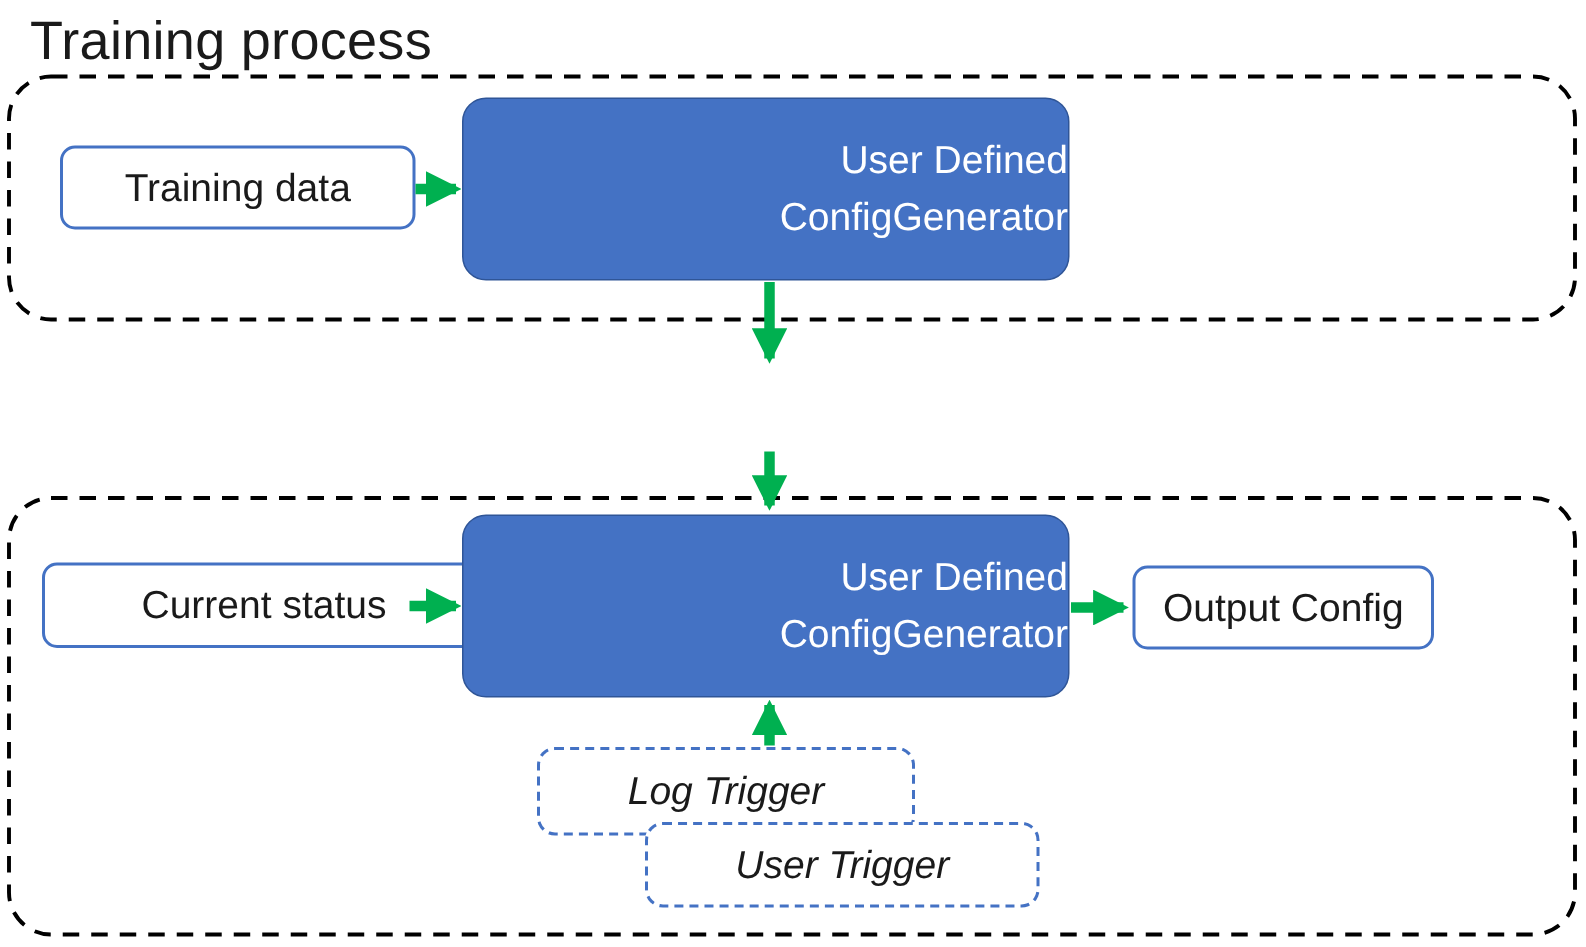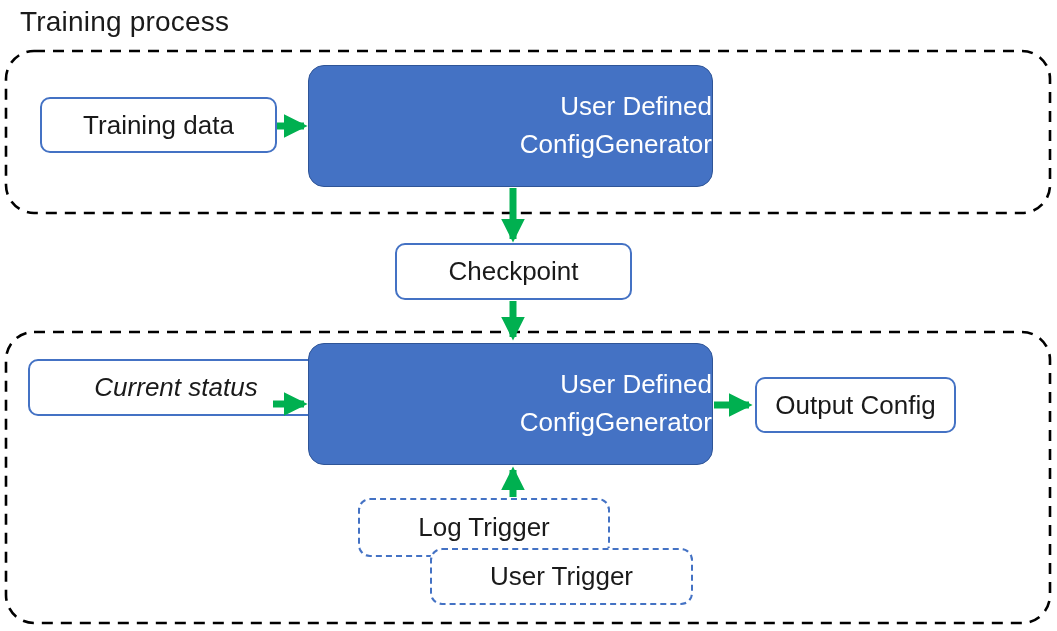--- a/index.html
+++ b/index.html
@@ -9,57 +9,56 @@
     --text-black:#1A1A1A;
     --dash-black:#000000;
     --box-white:#FFFFFF;
   }
   *{margin:0;padding:0;box-sizing:border-box;}
   body{background:#fff;font-family:"Liberation Sans", sans-serif;}
   .canvas{position:relative;width:1057px;height:631px;background:var(--box-white);overflow:hidden;}
   .layer{position:absolute;left:0;top:0;width:1057px;height:631px;}
   .arrow-layer{pointer-events:none;}
   .section-label{
-    position:absolute;font-size:28px;color:var(--text-black);
+    position:absolute;font-size:36px;color:var(--text-black);
     white-space:nowrap;letter-spacing:0.2px;
   }
   .box{
     position:absolute;display:flex;align-items:center;justify-content:center;
     font-size:26px;color:var(--text-black);background:var(--box-white);
     text-align:center;white-space:nowrap;
   }
   .white-box{border:2px solid var(--accent-blue);border-radius:10px;}
   .blue-box{
     background:var(--accent-blue);border:1.5px solid var(--accent-blue-dark);
     border-radius:16px;color:#fff;flex-direction:column;line-height:1.45;align-items:flex-end;
   }
-  .dashed-box{border:2px dashed var(--accent-blue);border-radius:12px;background:var(--box-white);}
+  .dashed-box{border:2px dashed var(--accent-blue);border-radius:12px;background:var(--box-white);font-style:italic;}
 </style>
 </head>
 <body>
 
 <div class="canvas">
 
   <svg class="layer" viewBox="0 0 1057 631" xmlns="http://www.w3.org/2000/svg">
     <rect x="6" y="51" width="1044" height="162" rx="28" ry="28" fill="none" stroke="var(--dash-black,#000)" stroke-width="2.6" stroke-dasharray="11 8"></rect>
     <rect x="6" y="332" width="1044" height="291" rx="28" ry="28" fill="none" stroke="var(--dash-black,#000)" stroke-width="2.6" stroke-dasharray="11 8"></rect>
   </svg>
 
   <div class="section-label" style="left:20px;top:6px;">Training process</div>
 
   <div class="box white-box" style="left:40px;top:97px;width:237px;height:56px;">Training data</div>
 
   <div class="box blue-box" style="left:308px;top:65px;width:405px;height:122px;">
     <span>User Defined</span>
     <span>ConfigGenerator</span>
   </div>
 
-  <div class="box white-box" style="left:395px;top:243px;width:237px;height:57px;">Checkpoint</div>
 
-  <div class="box white-box" style="left:28px;top:359px;width:296px;height:57px;font-style:italic;">Current status</div>
+  <div class="box white-box" style="left:28px;top:375px;width:296px;height:57px;">Current status</div>
 
   <div class="box blue-box" style="left:308px;top:343px;width:405px;height:122px;">
     <span>User Defined</span>
     <span>ConfigGenerator</span>
   </div>
 
   <div class="box white-box" style="left:755px;top:377px;width:201px;height:56px;">Output Config</div>
 
   <div class="box dashed-box" style="left:358px;top:498px;width:252px;height:59px;z-index:2;">Log Trigger</div>
   <div class="box dashed-box" style="left:430px;top:548px;width:263px;height:57px;z-index:3;">User Trigger</div>

